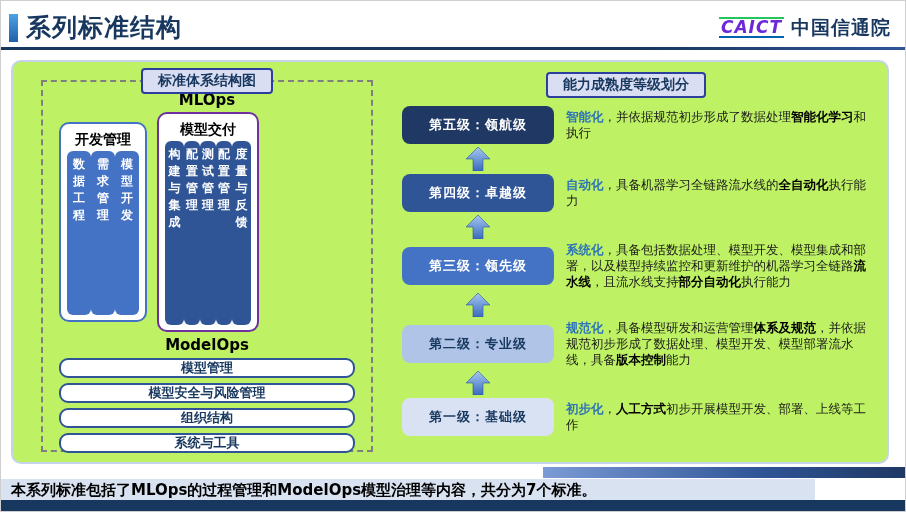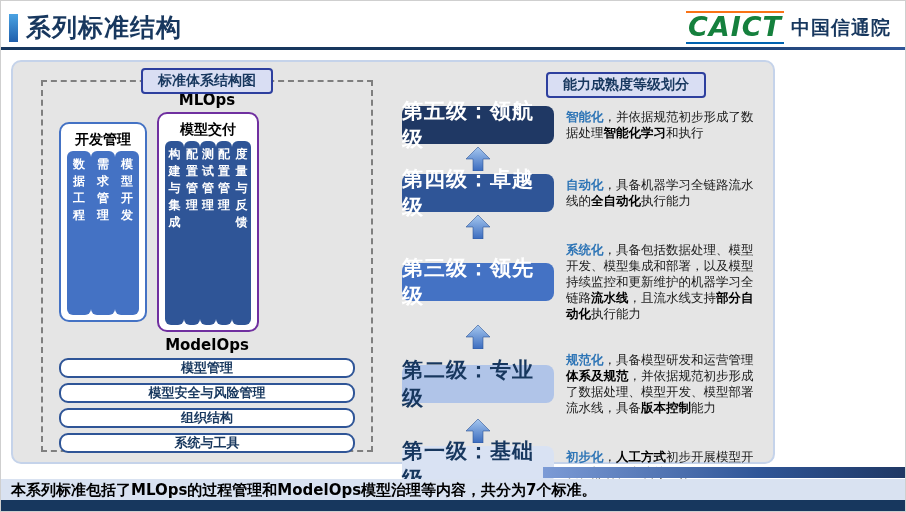--- a/index.html
+++ b/index.html
@@ -5,29 +5,29 @@
   * { box-sizing: border-box; margin: 0; padding: 0; }
   html, body { width: 906px; height: 512px; }
   body { font-family: "DejaVu Sans", "Liberation Sans", sans-serif; background: #fff; }
   .page { position: relative; width: 906px; height: 512px; background: #fff; border: 1px solid #cfcfcf; overflow: hidden; }
 
   
   .title-row { position: absolute; top: 10px; left: 8px; right: 14px; display: flex; align-items: center; }
   .title-accent { width: 9px; height: 28px; background: linear-gradient(180deg, #4ba3e3, #1f5fac); margin-right: 8px; }
   .title { font-size: 25px; font-weight: bold; color: #17375e; letter-spacing: 1px; }
   .logo { margin-left: auto; display: flex; align-items: center; }
-  .logo-en { font-size: 27px; font-weight: 900; font-style: italic; color: #15803d; letter-spacing: 1px;
-             border-top: 2px solid #f97316; border-bottom: 2px solid #0063b1; line-height: 1.05; padding: 0 2px; }
+  .logo-en { font-size: 17px; font-weight: 900; font-style: italic; color: #6d28d9; letter-spacing: 1px;
+             border-top: 2px solid #22c55e; border-bottom: 2px solid #0063b1; line-height: 1.05; padding: 0 2px; }
   .logo-cn { font-size: 19px; font-weight: bold; color: #17375e; margin-left: 7px; letter-spacing: 1px; }
   .title-rule { position: absolute; top: 46px; left: 0; width: 906px; height: 3px;
                 background: linear-gradient(90deg, #17375e 70%, #2f5597 100%); }
 
   
-  .main-frame { position: absolute; top: 59px; left: 10px; width: 764px; height: 404px;
-                border: 2px solid #c5d3ea; border-radius: 10px; background: #e5e5e5; }
+  .main-frame { position: absolute; top: 59px; left: 10px; width: 878px; height: 404px;
+                border: 2px solid #c5d3ea; border-radius: 10px; background: #bef264; }
 
   .badge { background: #d9def3; border: 2px solid #2d3f9e; border-radius: 4px; color: #17375e;
            font-size: 14px; font-weight: bold; padding: 2px 15px; white-space: nowrap; z-index: 3; }
 
   
   .left-box { position: absolute; left: 28px; top: 18px; width: 332px; height: 372px; border: 2px dashed #7f7f7f; }
   .badge-left { position: absolute; top: -14px; left: 50%; transform: translateX(-50%); }
   .mlops-label, .modelops-label { position: absolute; width: 100%; text-align: center;
                                   font-size: 15px; font-weight: bold; color: #000; }
   .mlops-label { top: 9px; }
@@ -47,31 +47,31 @@
   .bar { border: 2px solid #2f5597; border-radius: 9px; height: 20px; line-height: 16px;
          text-align: center; font-size: 13px; font-weight: bold; color: #17375e; background: #fff; }
 
   
   .right-box { position: absolute; left: 375px; top: 8px; right: 6px; bottom: 6px; }
   .badge-right { position: absolute; top: 2px; left: 158px; }
   .levels { position: absolute; top: 36px; left: 10px; right: 4px; }
   .level-row { display: flex; align-items: center; }
   .box-col { width: 160px; display: flex; justify-content: center; align-items: center; flex-shrink: 0; }
   .level-box { width: 152px; height: 38px; border-radius: 8px; display: flex; align-items: center; justify-content: center;
-               font-size: 21px; font-weight: bold; letter-spacing: 1px; }
+               font-size: 13px; font-weight: bold; letter-spacing: 1px; }
   .desc { flex: 1; padding-left: 8px; font-size: 12.5px; line-height: 16px; color: #1a1a1a; }
   .desc-spacer { flex: 1; }
   .arrow-row { height: 30px; display: flex; align-items: center; }
   .kw { color: #2e75b6; font-weight: bold; }
   .strong { font-weight: bold; color: #000; }
 
   
   .strip { position: absolute; top: 466px; right: 0; width: 362px; height: 11px;
            background: linear-gradient(90deg, #7c9bd6, #2f5597 60%, #1f3864); }
-  .footer-band { position: absolute; top: 478px; left: 0; width: 906px; height: 23px; background: #d9e2f1;
+  .footer-band { position: absolute; top: 478px; left: 0; width: 814px; height: 23px; background: #d9e2f1;
                  display: flex; align-items: center; padding-left: 10px; }
   .footer-band span { font-size: 15px; font-weight: bold; color: #000; }
   .bottom-bar { position: absolute; bottom: 0; left: 0; width: 906px; height: 11px; background: #17375e; }
 </style>
 </head>
 <body>
 
 <svg width="0" height="0" style="position:absolute">
   <defs>
     <linearGradient id="arrowGrad" x1="0" y1="0" x2="0" y2="1">

